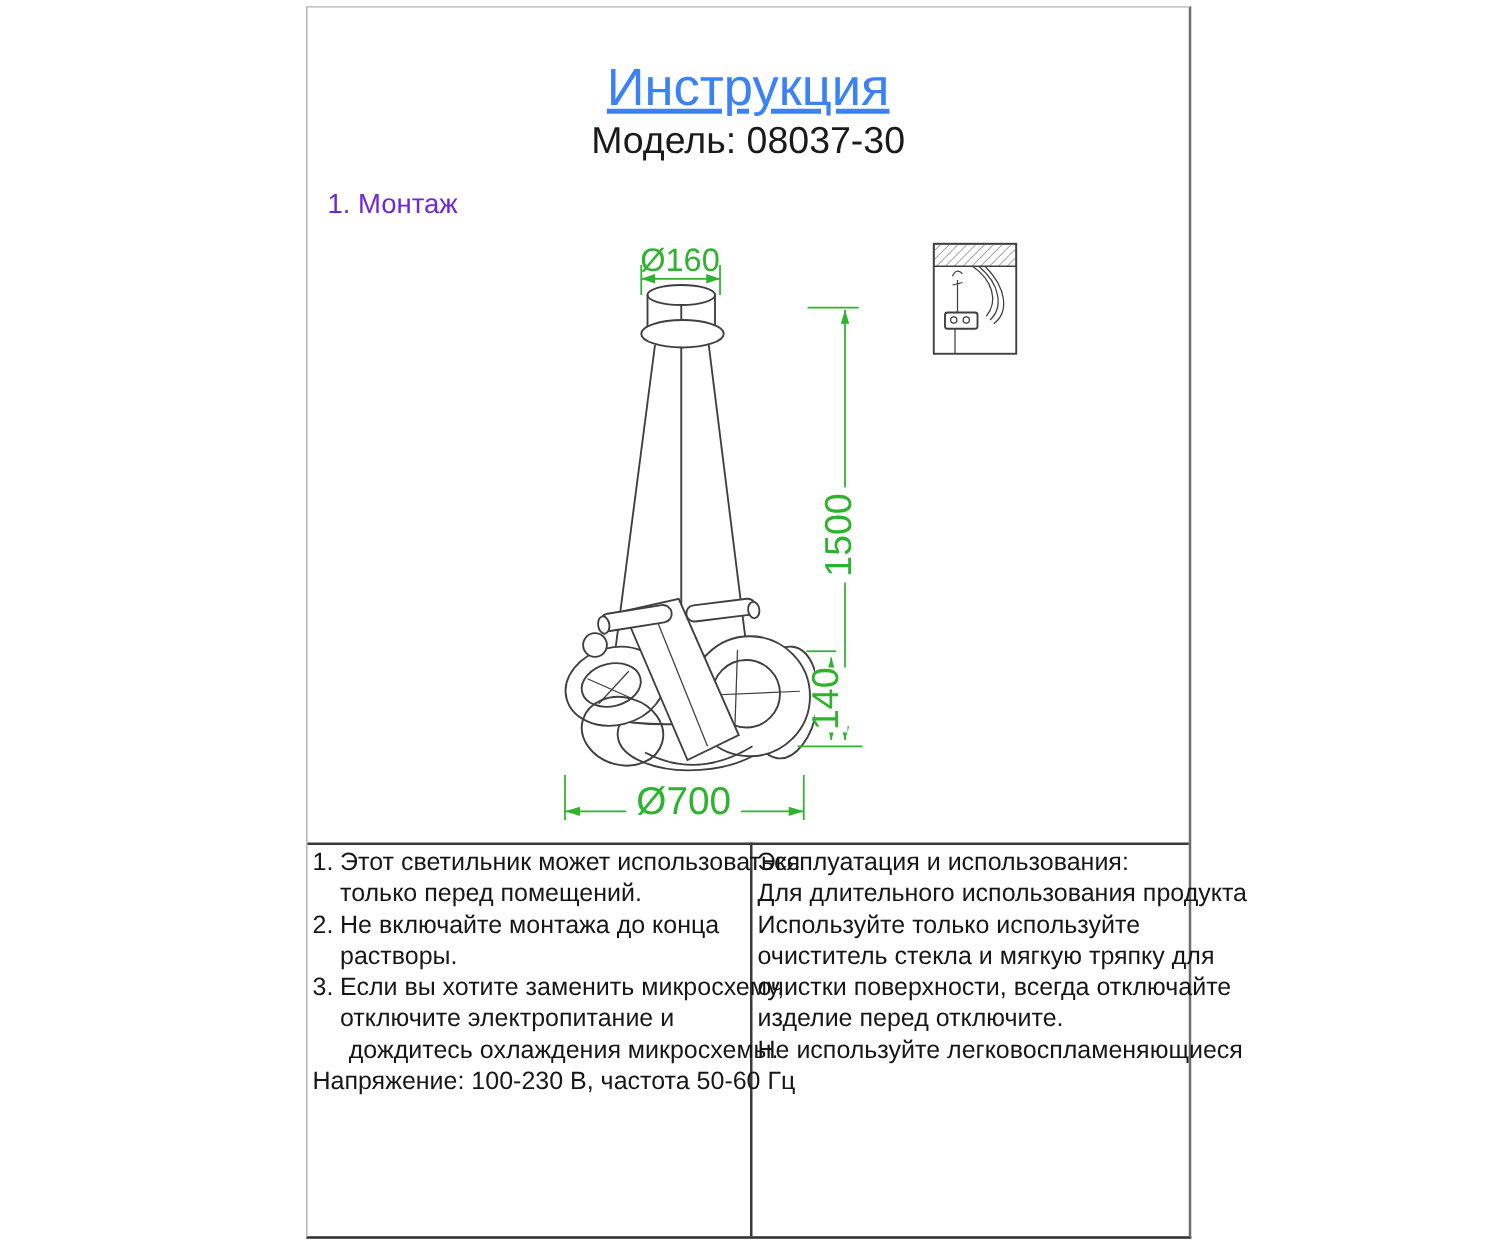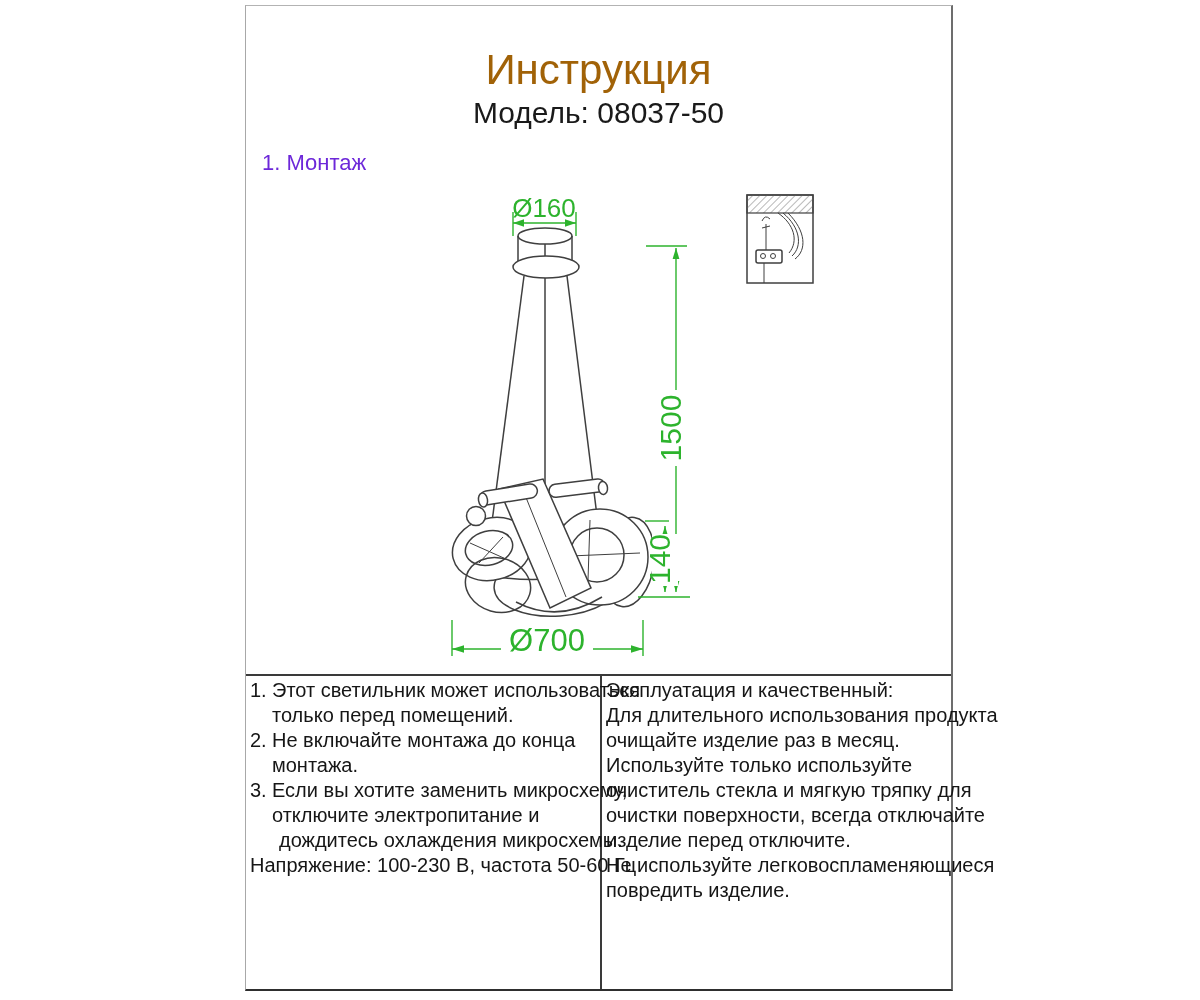--- a/index.html
+++ b/index.html
@@ -8,21 +8,21 @@
     font-family:"Liberation Sans", sans-serif;color:#161616;overflow:hidden;
   }
   .page{
     position:absolute;left:245px;top:5px;width:708px;height:986px;
     box-sizing:border-box;background:#fff;
     border-top:1px solid #b3b3b3;border-left:1px solid #a8a8a8;
     border-right:2px solid #6d6d6d;border-bottom:2px solid #2e2e2e;
   }
   .title{
     position:absolute;left:0;top:40px;width:100%;text-align:center;
-    font-size:42px;line-height:48px;color:#a16207;
+    font-size:42px;line-height:48px;color:#3b82f6;text-decoration:underline;
   }
   .model{
     position:absolute;left:0;top:90px;width:100%;text-align:center;
     font-size:30px;line-height:34px;color:#1a1a1a;
   }
   .section-label{
     position:absolute;left:16px;top:144px;font-size:22px;color:#6d28d9;
   }
   .rule-h{
     position:absolute;left:0;top:668px;width:100%;height:0;
@@ -49,56 +49,54 @@
     fill:var(--accent,#2db32d);
     font-family:"Liberation Sans", sans-serif;
   }
   .mask{fill:#ffffff;stroke:none;}
 </style>
 </head>
 <body>
 
 <div class="page">
   <div class="title">Инструкция</div>
-  <div class="model">Модель: 08037-50</div>
+  <div class="model">Модель: 08037-30</div>
   <div class="section-label">1. Монтаж</div>
 
   <div class="rule-h"></div>
   <div class="rule-v"></div>
 
   <div class="col col-left">
     <div class="note-item">
       <span class="num">1.</span>
       <div class="t-line">Этот светильник может использоваться</div>
       <div class="t-line">только перед помещений.</div>
     </div>
     <div class="note-item">
       <span class="num">2.</span>
       <div class="t-line">Не включайте монтажа до конца</div>
-      <div class="t-line">монтажа.</div>
+      <div class="t-line">растворы.</div>
     </div>
     <div class="note-item">
       <span class="num">3.</span>
       <div class="t-line">Если вы хотите заменить микросхему,</div>
       <div class="t-line">отключите электропитание и</div>
       <div class="t-line cont2">дождитесь охлаждения микросхемы.</div>
     </div>
     <div class="t-line">Напряжение: 100-230 В, частота 50-60 Гц</div>
   </div>
 
   <div class="col col-right">
-    <div class="t-line">Эксплуатация и качественный:</div>
+    <div class="t-line">Эксплуатация и использования:</div>
     <div class="t-line">Для длительного использования продукта</div>
-    <div class="t-line">очищайте изделие раз в месяц.</div>
     <div class="t-line">Используйте только используйте</div>
     <div class="t-line">очиститель стекла и мягкую тряпку для</div>
     <div class="t-line">очистки поверхности, всегда отключайте</div>
     <div class="t-line">изделие перед отключите.</div>
     <div class="t-line">Не используйте легковоспламеняющиеся</div>
-    <div class="t-line">повредить изделие.</div>
   </div>
 </div>
 
 <svg class="overlay" width="1200" height="1000" viewBox="0 0 1200 1000">
   <defs>
     <pattern id="hatch" width="5" height="5" patternUnits="userSpaceOnUse" patternTransform="rotate(45)">
       <line x1="0" y1="0" x2="0" y2="5" stroke="#8a8a8a" stroke-width="1.2"></line>
     </pattern>
   </defs>
 

